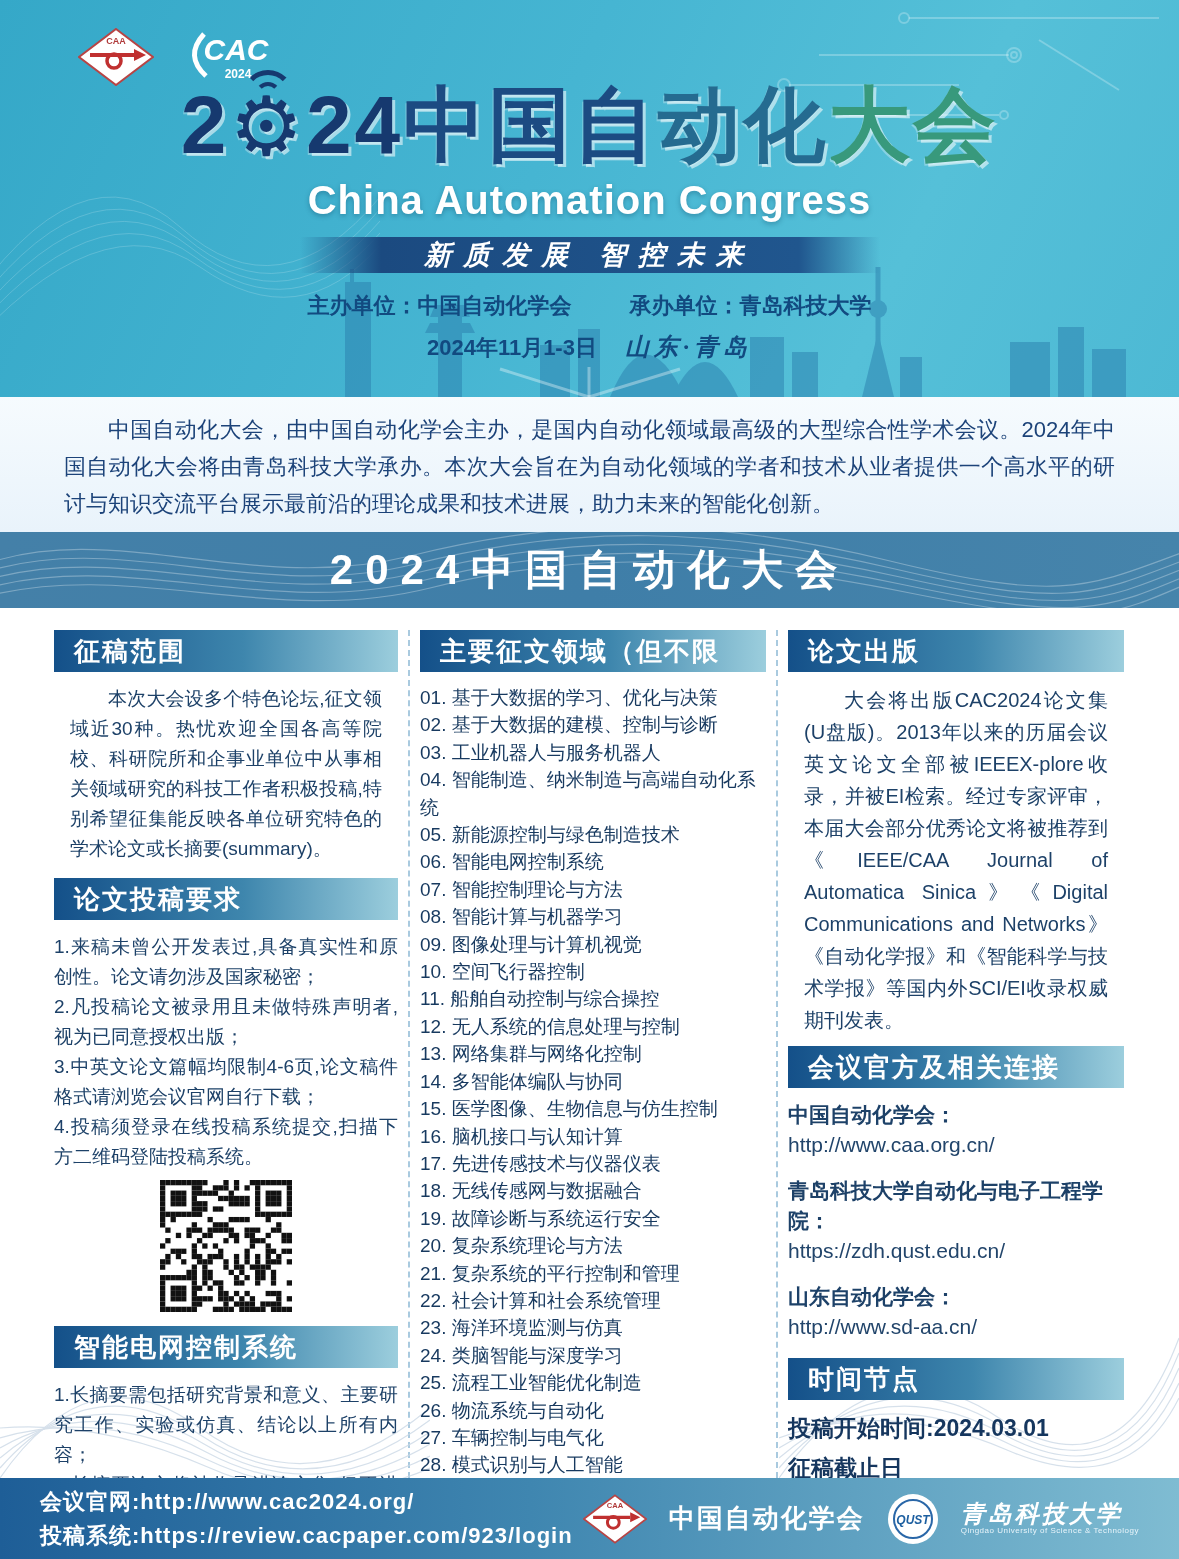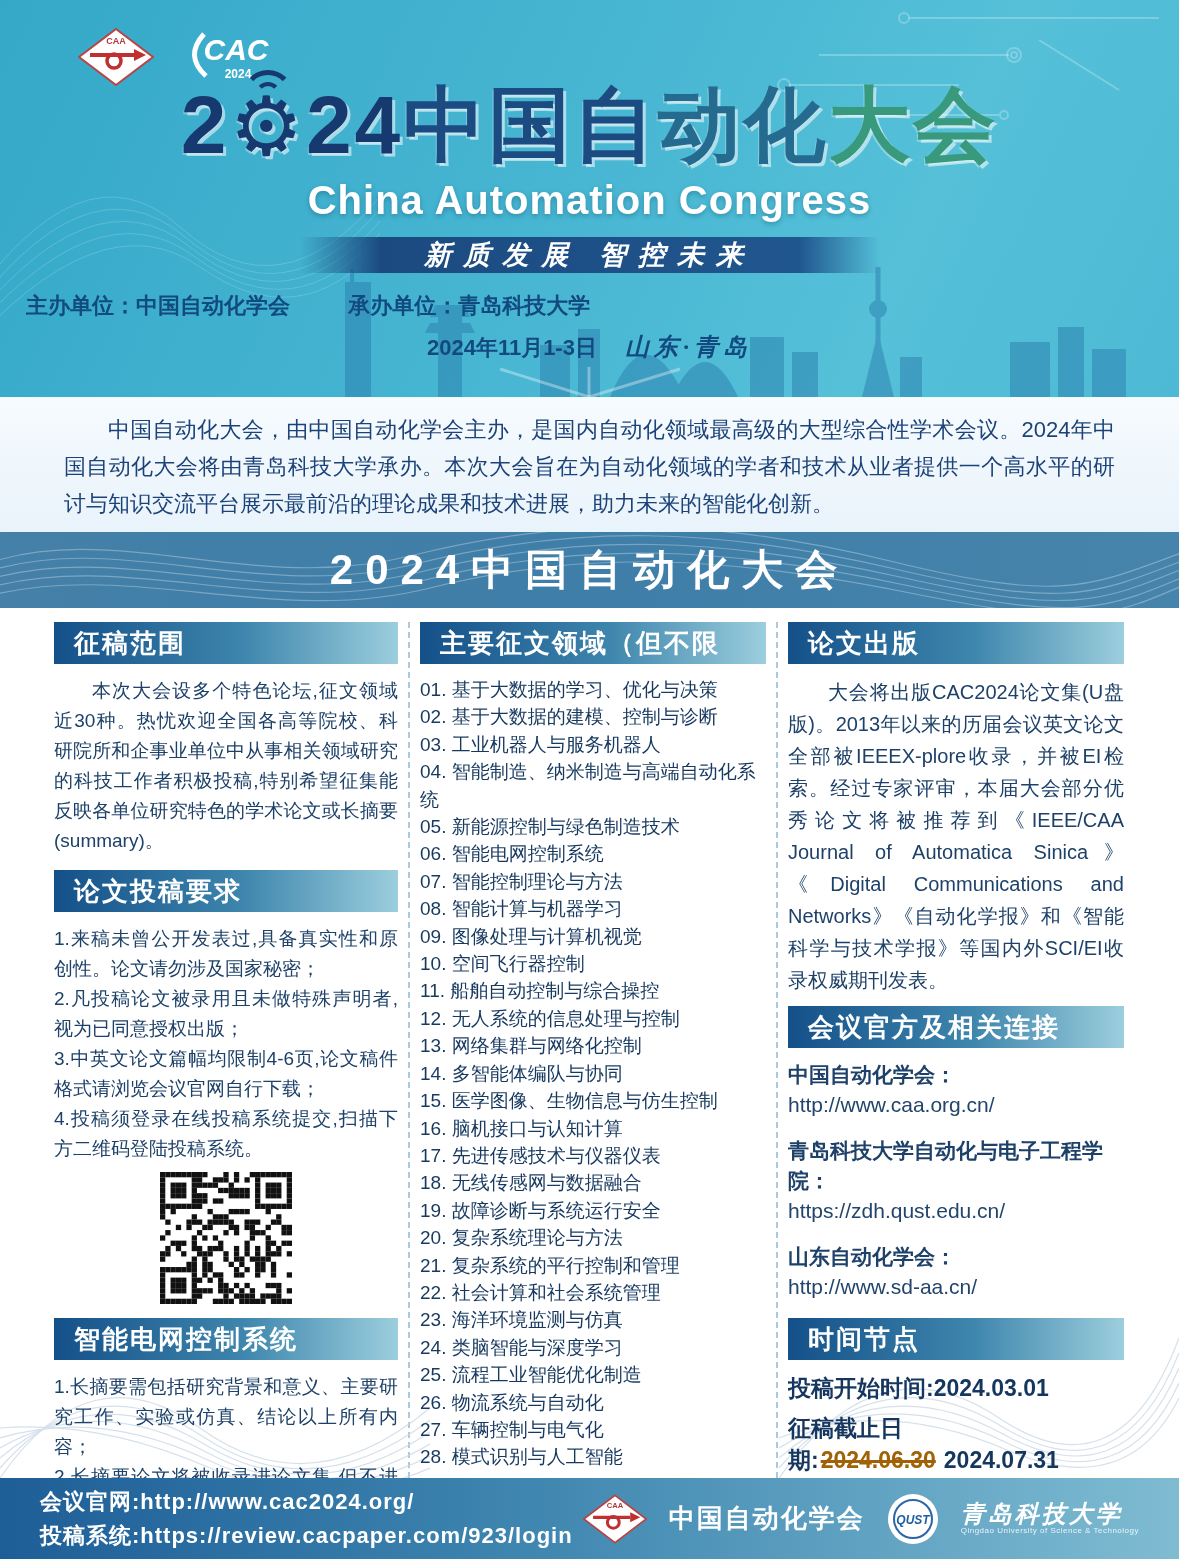--- a/index.html
+++ b/index.html
@@ -22,21 +22,21 @@
   .gear::after{content:"";position:absolute;top:-4px;left:50%;transform:translateX(-50%);
     width:18px;height:9px;border:4px solid #16396f;border-bottom:none;
     border-left-color:transparent;border-right-color:transparent;border-radius:18px 18px 0 0;}
   .subtitle{position:relative;z-index:2;text-align:center;color:#ffffff;font-weight:bold;
     font-size:40px;margin-top:12px;letter-spacing:1px;text-shadow:0 2px 5px rgba(16,74,104,.4);}
   .slogan-band{position:relative;z-index:2;width:580px;height:36px;margin:14px auto 0;
     background:linear-gradient(90deg,rgba(22,64,110,0) 0%,#1b4a80 14%,#20568e 86%,rgba(22,64,110,0) 100%);
     display:flex;align-items:center;justify-content:center;}
   .slogan-band span{font-family:"Liberation Serif","DejaVu Serif",serif;font-style:italic;font-weight:bold;
     color:#fff;font-size:27px;letter-spacing:12px;}
-  .orgs{position:relative;z-index:2;text-align:left;margin-top:18px;color:#124a80;
+  .orgs{position:relative;z-index:2;text-align:center;margin-top:18px;color:#124a80;
     font-weight:bold;font-size:22px;}
   .orgs span{margin:0 26px;}
   .date-line{position:relative;z-index:2;text-align:center;margin-top:10px;color:#124a80;
     font-weight:bold;font-size:22px;}
   .date-line .loc{font-family:"Liberation Serif","DejaVu Serif",serif;font-style:italic;
     letter-spacing:5px;margin-left:22px;font-size:24px;}
 
   
   .intro{height:135px;background:linear-gradient(180deg,#f6fbfe 0%,#e9f3fb 100%);
     padding:14px 64px 0;box-sizing:border-box;overflow:hidden;}
@@ -44,30 +44,30 @@
 
   
   .band{position:relative;height:76px;overflow:hidden;
     background:linear-gradient(90deg,#4480a8 0%,#3f7ea8 50%,#4684ab 100%);
     display:flex;align-items:center;justify-content:center;}
   .band h2{position:relative;z-index:2;margin:0;color:#fff;font-size:42px;font-weight:bold;letter-spacing:12px;}
   .band svg{position:absolute;inset:0;}
 
   
   .columns{position:relative;height:870px;background:#fff;display:flex;
-    padding:14px 54px 0;box-sizing:border-box;overflow:hidden;}
+    padding:22px 54px 0;box-sizing:border-box;overflow:hidden;}
   .col{position:relative;z-index:2;overflow:hidden;}
   .col-left{width:344px;}
   .col-mid{width:346px;}
   .col-right{width:336px;}
   .divider{border-left:2px dashed #a9cadf;margin:0 10px;align-self:stretch;}
   .bar{height:42px;box-sizing:border-box;line-height:42px;padding-left:20px;color:#fff;
     font-size:26px;font-weight:bold;letter-spacing:2px;
     background:linear-gradient(90deg,#145089 0%,#3e86ad 55%,#9ccedd 100%);margin-bottom:12px;}
-  .para{font-size:19px;line-height:30px;color:#1d4168;text-align:justify;margin:4px 0 14px;}
+  .para{font-size:19px;line-height:30px;color:#1d4168;text-align:justify;margin:4px 16px 14px;}
   .indent{text-indent:2em;}
   ul.plain{list-style:none;margin:2px 0 8px;padding:0;font-size:19px;line-height:30px;
     color:#1d4168;text-align:justify;}
   .qr-wrap{text-align:center;margin:4px 0 10px;}
   .topics{list-style:none;margin:2px 0 0;padding:0;font-size:19px;line-height:27.4px;color:#17395f;}
   .col-right .para{font-size:20px;line-height:32px;margin-bottom:10px;}
   .links{margin:6px 0 12px;}
   .link-group{margin-bottom:16px;}
   .link-label{font-size:21px;line-height:30px;color:#1d4168;font-weight:bold;}
   .link-url{font-size:21px;line-height:30px;color:#22456b;}

